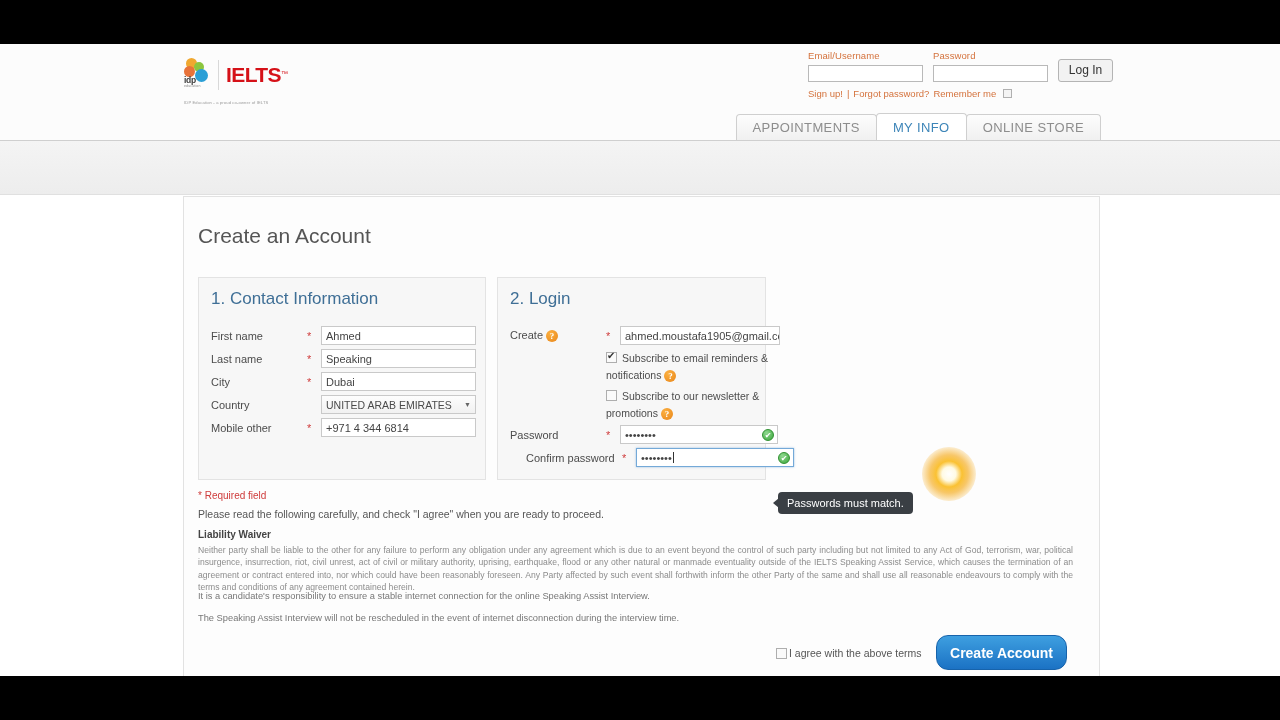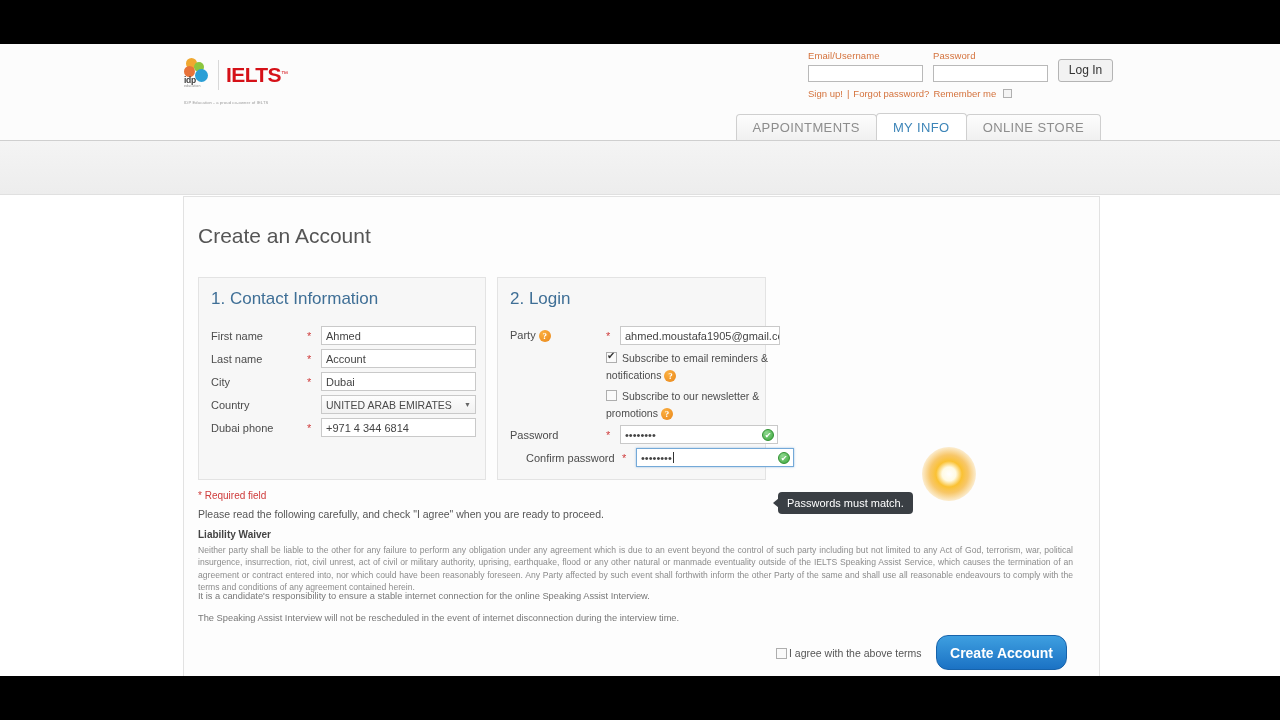--- a/index.html
+++ b/index.html
@@ -324,51 +324,51 @@
 
       <div class="field-row" style="top:48px;">
         <span class="field-label">First name</span>
         <span class="req">*</span>
         <span class="text-input w-contact">Ahmed</span>
       </div>
 
       <div class="field-row" style="top:71px;">
         <span class="field-label">Last name</span>
         <span class="req">*</span>
-        <span class="text-input w-contact">Account</span>
+        <span class="text-input w-contact">Speaking</span>
       </div>
 
       <div class="field-row" style="top:94px;">
         <span class="field-label">City</span>
         <span class="req">*</span>
         <span class="text-input w-contact">Dubai</span>
       </div>
 
       <div class="field-row" style="top:117px;">
         <span class="field-label">Country</span>
         <span class="req"></span>
         <span class="select-input">
           <span>UNITED ARAB EMIRATES</span>
           <span class="caret">▼</span>
         </span>
       </div>
 
       <div class="field-row" style="top:140px;">
-        <span class="field-label">Dubai phone</span>
+        <span class="field-label">Mobile other</span>
         <span class="req">*</span>
         <span class="text-input w-contact">+971 4 344 6814</span>
       </div>
     </div>
 
     <div class="panel" id="panel-login">
       <div class="panel-title">2. Login</div>
 
       <div class="field-row" style="top:48px;">
         <span class="field-label" style="width:96px;">
-          <span>Party</span>
+          <span>Create</span>
           <span class="help-icon">?</span>
         </span>
         <span class="req">*</span>
         <span class="text-input w-email">ahmed.moustafa1905@gmail.com</span>
       </div>
 
       <div class="check-line" style="top:72px;">
         <span class="cbox checked"></span><span>Subscribe to email reminders &amp; notifications</span>
         <span class="help-icon">?</span>
       </div>

